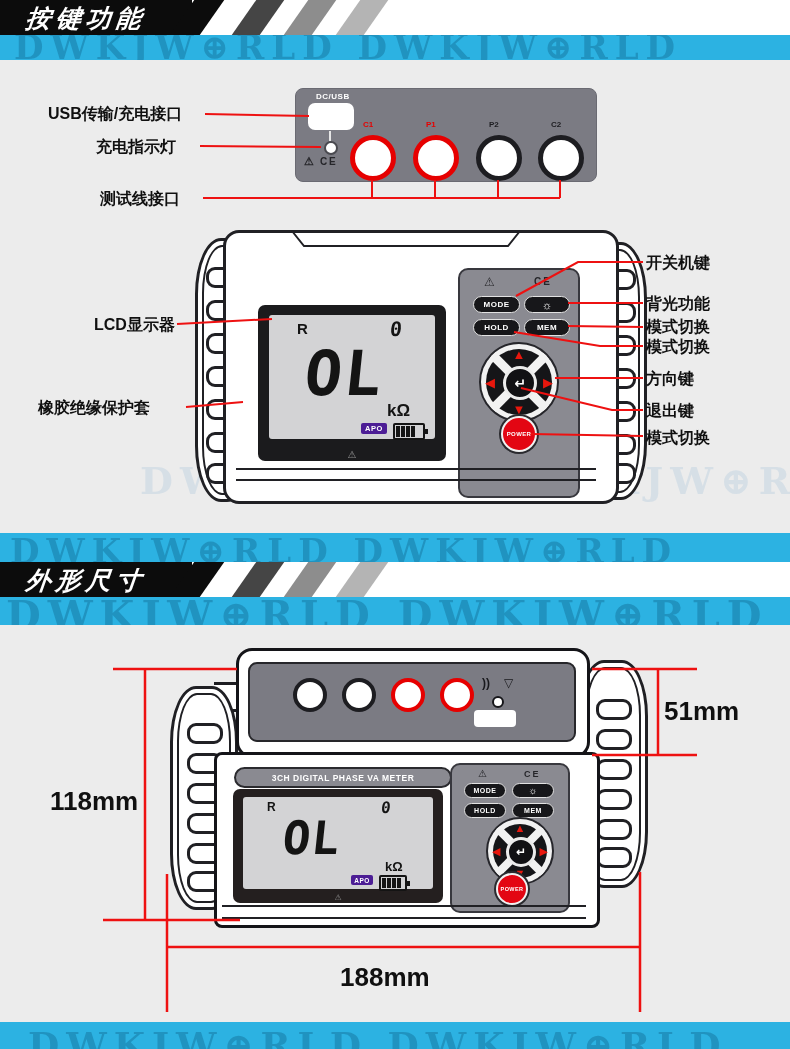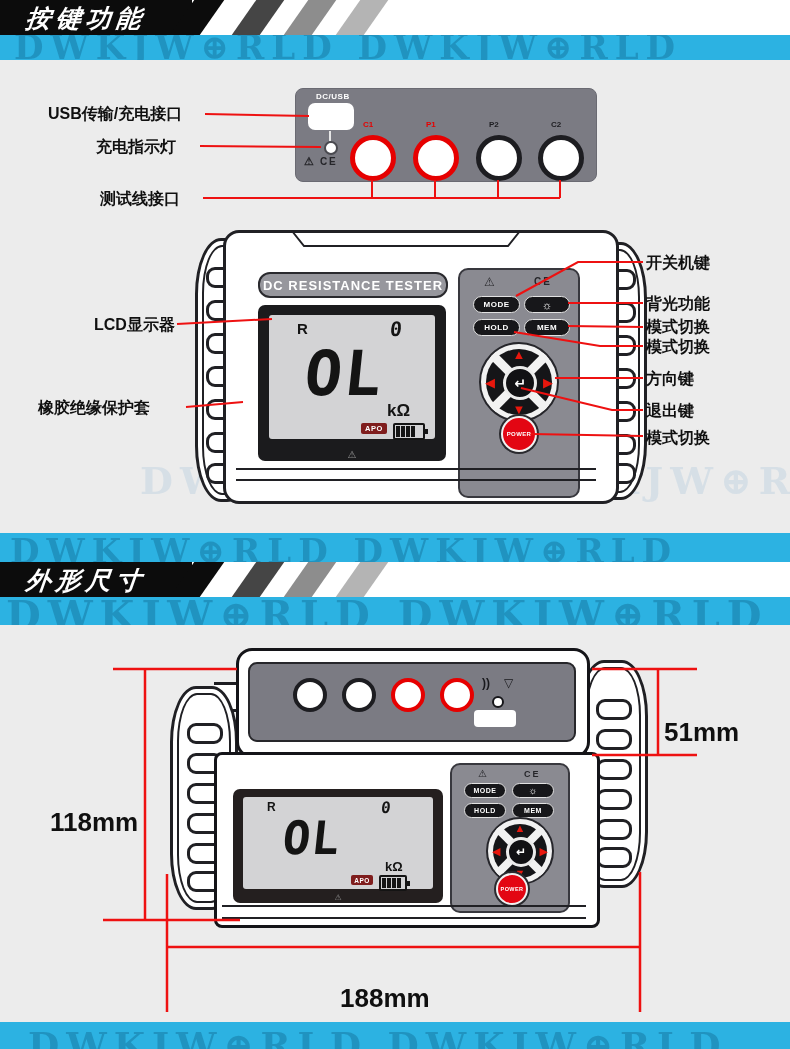--- a/index.html
+++ b/index.html
@@ -17,21 +17,21 @@
   .hdr .blk:after{content:"";position:absolute;right:-20px;top:0;width:30px;height:100%;
       background:#0c0c0c;transform:skewX(-35deg);}
   .hdr .s{position:absolute;top:0;height:35px;width:28px;transform:skewX(-35deg);}
   .hdr .s1{left:244px;background:#454545;}
   .hdr .s2{left:296px;background:#8d8d8d;}
   .hdr .s3{left:348px;background:#b4b4b4;}
   .hdr .ttl{position:absolute;left:26px;top:2px;color:#fff;white-space:nowrap;
       font:700 italic 25px "DejaVu Serif",serif;letter-spacing:5px;transform:skewX(-6deg);z-index:3;}
   
   .lbl{position:absolute;font:700 16px "Liberation Sans",sans-serif;color:#101010;white-space:nowrap;}
-  .dim{position:absolute;font:700 26px "Liberation Sans",sans-serif;color:#101010;white-space:nowrap;margin-top:21px;}
+  .dim{position:absolute;font:700 26px "Liberation Sans",sans-serif;color:#101010;white-space:nowrap;}
   
   .tpanel{position:absolute;left:295px;top:88px;width:300px;height:92px;background:#7b7b83;
       border:1px solid #6a6a72;border-radius:8px;}
   .tpanel .cap{position:absolute;left:20px;top:3px;color:#fff;font:700 8px "Liberation Sans",sans-serif;letter-spacing:.5px;}
   .tpanel .usb{position:absolute;left:12px;top:14px;width:46px;height:27px;background:#fff;border-radius:7px;}
   .tpanel .stem{position:absolute;left:33px;top:42px;width:2px;height:10px;background:#e6e6e6;}
   .tpanel .ind{position:absolute;left:28px;top:52px;width:10px;height:10px;background:#fff;
       border:2px solid #4a4a50;border-radius:50%;}
   .tpanel .wc{position:absolute;left:8px;top:66px;color:#26262a;font:700 11px "Liberation Sans",sans-serif;}
   .tpanel .wc .ce{font:700 10px "Liberation Sans",sans-serif;letter-spacing:2px;margin-left:6px;}
@@ -44,21 +44,21 @@
   .grip:before{content:"";position:absolute;inset:4px;border:2px solid #202024;border-radius:20px/48px;}
   .fin{position:absolute;left:8px;width:30px;height:15px;background:#fff;border:3px solid #202024;border-radius:9px;}
   .body1{position:absolute;left:28px;top:2px;width:390px;height:268px;background:#fff;
       border:3px solid #202024;border-radius:16px;}
   .brandpill{position:absolute;background:#97979d;border:2px solid #2a2a2e;border-radius:12px;
       color:#fff;display:flex;align-items:center;justify-content:center;
       font:700 13px "Liberation Sans",sans-serif;letter-spacing:1px;}
   .bezel{position:absolute;background:#1b1b1d;border-radius:7px;}
   .screen{position:absolute;background:#d3d3d5;border-radius:3px;}
   .seg{font-family:"DejaVu Sans Mono",monospace;font-weight:700;color:#141414;transform:skewX(-6deg);}
-  .apo{position:absolute;background:#7f1d1d;color:#fff;border-radius:2px;display:flex;align-items:center;
+  .apo{position:absolute;background:#4c1d95;color:#fff;border-radius:2px;display:flex;align-items:center;
       justify-content:center;font:700 7.5px "Liberation Sans",sans-serif;letter-spacing:.5px;}
   .bat{position:absolute;border:2px solid #141414;border-radius:2px;display:flex;gap:1px;padding:1px;}
   .bat i{display:block;width:4px;background:#141414;}
   .bat:after{content:"";position:absolute;right:-5px;top:50%;width:3px;height:5px;margin-top:-2.5px;background:#141414;}
   .bwarn{position:absolute;left:0;right:0;bottom:1px;text-align:center;color:#8f8f8f;font-size:10px;}
   .bpanel{position:absolute;background:#8a8a91;border:2px solid #38383e;border-radius:10px;}
   .bpanel .w1{position:absolute;color:#26262a;font-size:12px;}
   .bpanel .ce2{position:absolute;color:#26262a;font:700 10px "Liberation Sans",sans-serif;letter-spacing:2px;}
   .pill{position:absolute;background:#17171a;color:#fff;border:1px solid #e2e2e2;border-radius:9px;
       display:flex;align-items:center;justify-content:center;font:700 8px "Liberation Sans",sans-serif;letter-spacing:.5px;}
@@ -143,21 +143,20 @@
     <div class="grip" style="left:394px;top:14px;width:52px;height:252px;">
       <div class="fin" style="top:24px;"></div>
       <div class="fin" style="top:57px;"></div>
       <div class="fin" style="top:90px;"></div>
       <div class="fin" style="top:123px;"></div>
       <div class="fin" style="top:156px;"></div>
       <div class="fin" style="top:189px;"></div>
       <div class="fin" style="top:218px;"></div>
     </div>
     <div class="body1">
-      <div class="brandpill" style="left:32px;top:39px;width:186px;height:22px;">DC RESISTANCE TESTER</div>
       <div class="bezel" style="left:32px;top:72px;width:188px;height:156px;">
         <div class="screen" style="left:11px;top:10px;width:166px;height:124px;">
           <div class="a" style="left:28px;top:5px;font:700 15px 'Liberation Sans',sans-serif;color:#141414;">R</div>
           <div class="a seg" style="left:121px;top:2px;font-size:20px;">0</div>
           <div class="a seg" style="left:36px;top:22px;font-size:62px;letter-spacing:2px;">OL</div>
           <div class="a" style="left:118px;top:86px;font:700 17px 'Liberation Sans',sans-serif;color:#141414;">kΩ</div>
           <div class="apo" style="left:92px;top:108px;width:26px;height:11px;">APO</div>
           <div class="bat" style="left:124px;top:108px;width:26px;height:11px;">
             <i></i>
               <i></i>
@@ -238,20 +237,21 @@
         <div class="conn2" style="left:92px;"></div>
         <div class="conn2 red" style="left:141px;"></div>
         <div class="conn2 red" style="left:190px;"></div>
         <div class="a" style="left:232px;top:12px;font:700 12px 'Liberation Sans',sans-serif;color:#18181c;">))</div>
         <div class="a" style="left:254px;top:12px;font-size:12px;color:#18181c;">▽</div>
         <div class="a" style="left:242px;top:32px;width:8px;height:8px;background:#fff;border:2px solid #16161a;border-radius:50%;"></div>
         <div class="a" style="left:224px;top:46px;width:42px;height:17px;background:#fff;border-radius:4px;"></div>
       </div>
     </div>
     <div class="face">
+      <div class="brandpill" style="left:17px;top:12px;width:214px;height:17px;font-size:8.5px;letter-spacing:.5px;background:#8a8a91;">3CH DIGITAL PHASE VA METER</div>
       <div class="bezel" style="left:16px;top:34px;width:210px;height:114px;background:#241f1f;">
         <div class="screen" style="left:10px;top:8px;width:190px;height:92px;">
           <div class="a" style="left:24px;top:3px;font:700 12px 'Liberation Sans',sans-serif;color:#141414;">R</div>
           <div class="a seg" style="left:138px;top:1px;font-size:16px;">0</div>
           <div class="a seg" style="left:40px;top:14px;font-size:46px;letter-spacing:1px;">OL</div>
           <div class="a" style="left:142px;top:62px;font:700 13px 'Liberation Sans',sans-serif;color:#141414;">kΩ</div>
           <div class="apo" style="left:108px;top:78px;width:22px;height:10px;font-size:6.5px;">APO</div>
           <div class="bat" style="left:136px;top:78px;width:22px;height:10px;">
             <i></i>
               <i></i>

